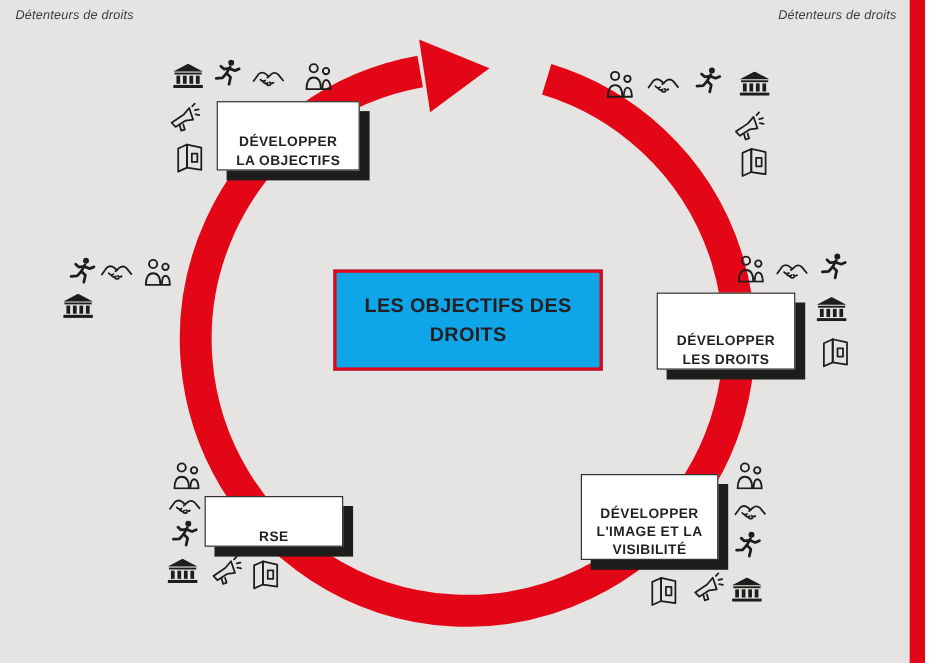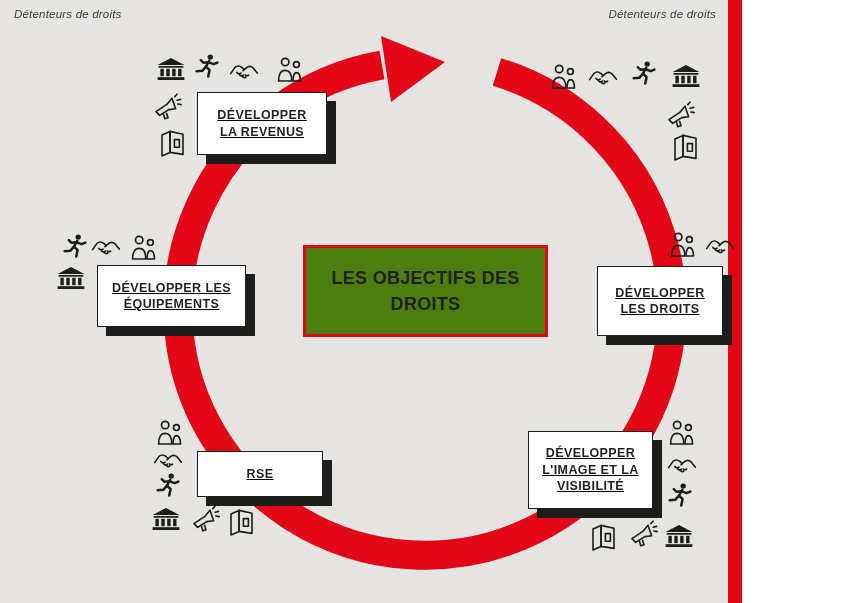--- a/index.html
+++ b/index.html
@@ -1,48 +1,47 @@
 <!DOCTYPE html>
 <html><head>
 <meta charset="utf-8">
 <style>
   html,body{margin:0;padding:0;}
   .stage{
-    position:relative;width:742px;height:603px;overflow:hidden;
+    position:relative;width:841px;height:603px;overflow:hidden;
     background:#e5e4e2;
     font-family:"Liberation Sans","DejaVu Sans",sans-serif;
   }
   .hdr{
     position:absolute;top:8px;font-style:italic;font-size:11.5px;
     color:#3c3c3b;letter-spacing:.2px;
   }
   .hdr-left{left:14px;}
   .hdr-right{right:26px;}
   .sidebar-red{
     position:absolute;top:0;right:0;width:14px;height:603px;background:#e30617;
   }
   svg.ring{position:absolute;left:0;top:0;width:849px;height:603px;}
   .node{position:absolute;z-index:3;}
   .node-shadow{
     position:absolute;inset:0;background:#1d1d1b;
     transform:translate(9px,9px);
   }
   .node-box{
     position:absolute;inset:0;background:#ffffff;border:1.5px solid #1d1d1b;
-    display:flex;flex-direction:column;align-items:center;justify-content:center;
+    display:flex;flex-direction:column;align-items:center;justify-content:flex-end;
     box-sizing:border-box;
-    text-decoration:underline;
   }
   .node-line{
     display:block;font-weight:bold;font-size:12.5px;line-height:16.5px;
     letter-spacing:.4px;color:#231f20;text-align:center;white-space:nowrap;
   }
   .center-box{
     position:absolute;left:303px;top:245px;width:245px;height:92px;z-index:3;
-    background:#4d7c0f;border:3px solid #e30617;box-sizing:border-box;
+    background:#0ea5e9;border:3px solid #e30617;box-sizing:border-box;
     display:flex;flex-direction:column;align-items:center;justify-content:center;
   }
   .center-line{
     display:block;font-weight:bold;font-size:18px;line-height:26px;
     letter-spacing:.3px;color:#231f20;text-align:center;white-space:nowrap;
   }
   svg.ic{position:absolute;z-index:4;overflow:visible;}
   .defs-hidden{position:absolute;width:0;height:0;overflow:hidden;}
 </style>
 </head>
@@ -121,21 +120,21 @@
 
   <div class="center-box">
     <span class="center-line">LES OBJECTIFS DES</span>
     <span class="center-line">DROITS</span>
   </div>
 
   <div class="node" style="left:197px;top:92px;width:130px;height:63px">
     <div class="node-shadow"></div>
     <div class="node-box">
       <span class="node-line">DÉVELOPPER</span>
-      <span class="node-line">LA REVENUS</span>
+      <span class="node-line">LA OBJECTIFS</span>
     </div>
   </div>
 
 
   <div class="node" style="left:597px;top:266px;width:126px;height:70px">
     <div class="node-shadow"></div>
     <div class="node-box">
       <span class="node-line">DÉVELOPPER</span>
       <span class="node-line">LES DROITS</span>
     </div>
@@ -143,34 +142,27 @@
 
   <div class="node" style="left:528px;top:431px;width:125px;height:78px">
     <div class="node-shadow"></div>
     <div class="node-box">
       <span class="node-line">DÉVELOPPER</span>
       <span class="node-line">L'IMAGE ET LA</span>
       <span class="node-line">VISIBILITÉ</span>
     </div>
   </div>
 
-  <div class="node" style="left:197px;top:451px;width:126px;height:46px">
+  <div class="node" style="left:186px;top:451px;width:126px;height:46px">
     <div class="node-shadow"></div>
     <div class="node-box">
       <span class="node-line">RSE</span>
     </div>
   </div>
 
-  <div class="node" style="left:97px;top:265px;width:149px;height:62px">
-    <div class="node-shadow"></div>
-    <div class="node-box">
-      <span class="node-line">DÉVELOPPER LES</span>
-      <span class="node-line">ÉQUIPEMENTS</span>
-    </div>
-  </div>
 
   <svg class="ic" style="left:157px;top:58px;width:28px;height:22px">
       <use href="#sym-bank"></use>
     </svg>
   <svg class="ic" style="left:194px;top:54px;width:26px;height:28px">
       <use href="#sym-runner"></use>
     </svg>
   <svg class="ic" style="left:229px;top:61px;width:30px;height:20px">
       <use href="#sym-handshake"></use>
     </svg>

